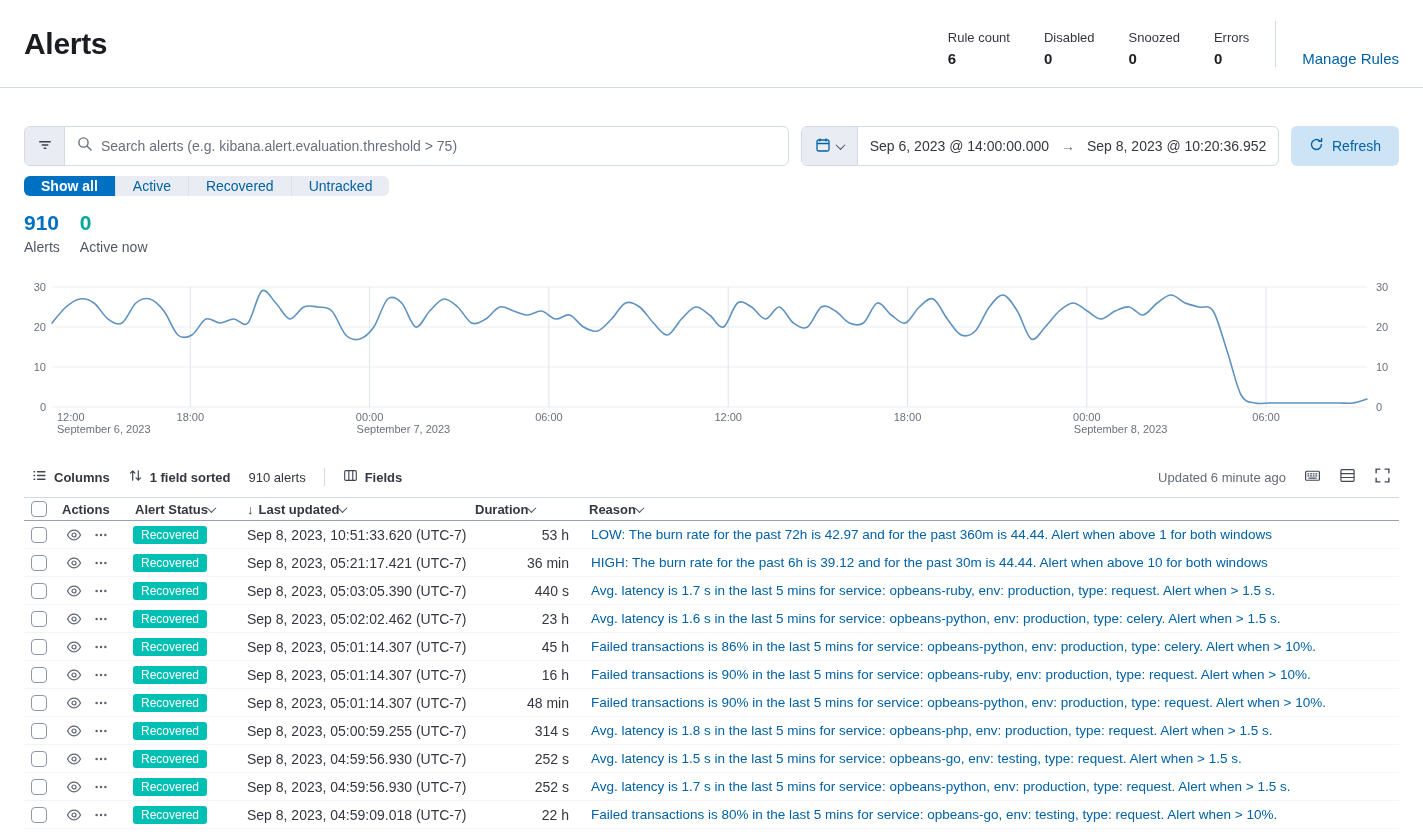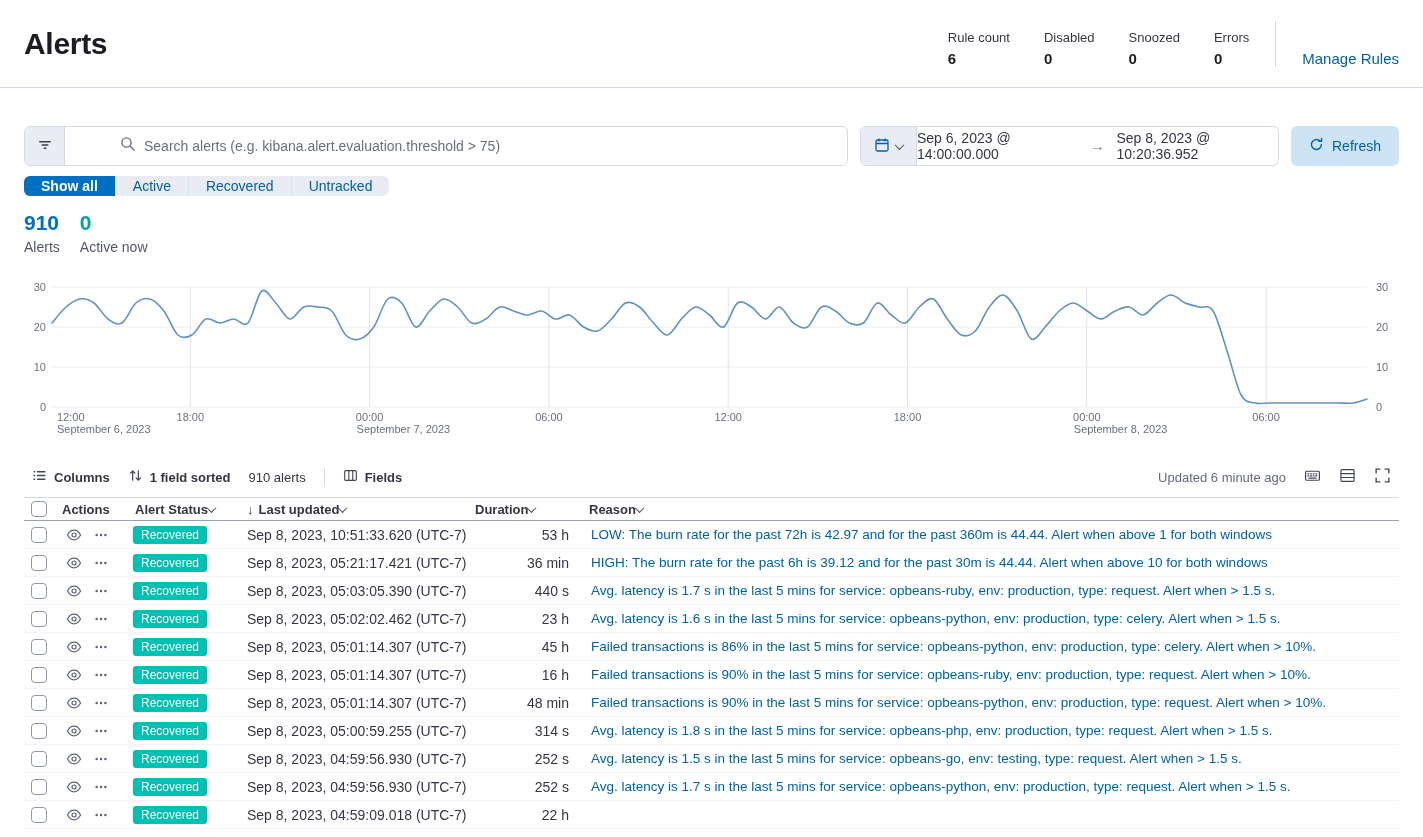--- a/index.html
+++ b/index.html
@@ -17,25 +17,25 @@
   .stat-value { font-size:15px; font-weight:700; color:#1a1c21; }
   .hdivider { width:1px; height:46px; background:var(--border,#d3dae6); margin:0 26px; }
   .manage-rules { font-size:15px; color:var(--link,#0061a6); cursor:pointer; text-decoration:none; font-weight:500; }
 
   
   .search-row { display:flex; gap:12px; margin:38px 24px 0 24px; height:40px; }
   .search-wrap { flex:1; display:flex; border:1px solid var(--border,#d3dae6); border-radius:6px;
     overflow:hidden; background:#fff; }
   .filter-btn { width:40px; background:var(--control,#e9edf3); border-right:1px solid var(--border,#d3dae6);
     display:flex; align-items:center; justify-content:center; cursor:pointer; border-top:none;border-bottom:none;border-left:none; }
-  .search-inner { flex:1; display:flex; align-items:center; gap:8px; padding:0 12px;margin-left:43px; }
+  .search-inner { flex:1; display:flex; align-items:center; gap:8px; padding:0 12px; }
   .search-inner input { border:none; outline:none; flex:1; font-size:14px; color:#343741;
     font-family:"Liberation Sans",sans-serif; background:transparent; }
   .search-inner input::placeholder { color:#69707d; }
-  .date-wrap { width:419px; display:flex; border:1px solid var(--border,#d3dae6); border-radius:6px; overflow:hidden;justify-content:flex-end; }
+  .date-wrap { width:478px; display:flex; border:1px solid var(--border,#d3dae6); border-radius:6px; overflow:hidden;justify-content:flex-end; }
   .cal-btn { width:56px; background:var(--control,#e9edf3); border-right:1px solid var(--border,#d3dae6);
     display:flex; align-items:center; justify-content:center; gap:6px; cursor:pointer; border-top:none;border-bottom:none;border-left:none;}
   .date-range { flex:1; display:flex; align-items:center; justify-content:center; gap:12px; font-size:14px; }
   .date-val { cursor:pointer; }
   .range-arrow { color:#69707d; font-size:14px; }
   .refresh-btn { width:108px; border:none; border-radius:6px; background:var(--refresh_bg,#cce4f5);
     color:var(--link,#0061a6); font-size:14px; font-weight:400; display:flex; align-items:center;
     justify-content:center; gap:8px; cursor:pointer; font-family:"Liberation Sans",sans-serif; }
 
   
@@ -618,15 +618,18 @@
               <circle cx="8" cy="8" r="1.4"></circle>
               <circle cx="13" cy="8" r="1.4"></circle>
             </svg>
           </button>
         </div>
         <div class="cell">
           <span class="badge">Recovered</span>
         </div>
         <div class="cell cell-updated">Sep 8, 2023, 04:59:09.018 (UTC-7)</div>
         <div class="cell cell-duration">22 h</div>
+        <div class="cell cell-reason">
+          <a class="reason-link">Failed transactions is 80% in the last 5 mins for service: opbeans-go, env: testing, type: request. Alert when &gt; 10%.</a>
+        </div>
       </div>
     </div>
 </div>
 
 </body></html>

